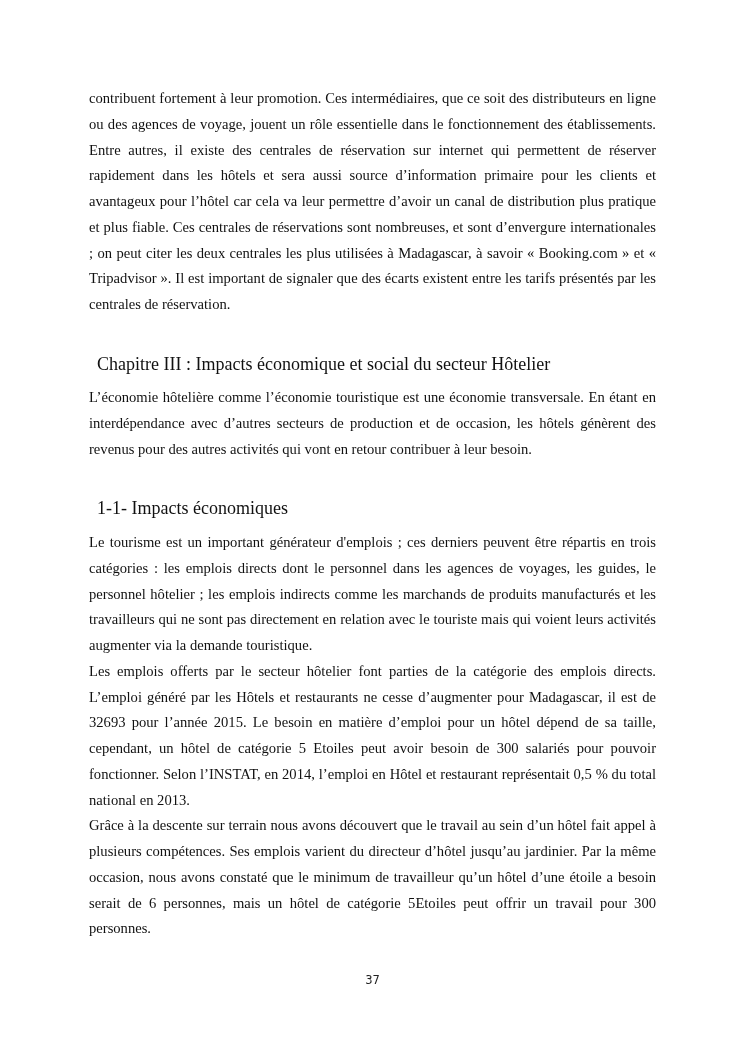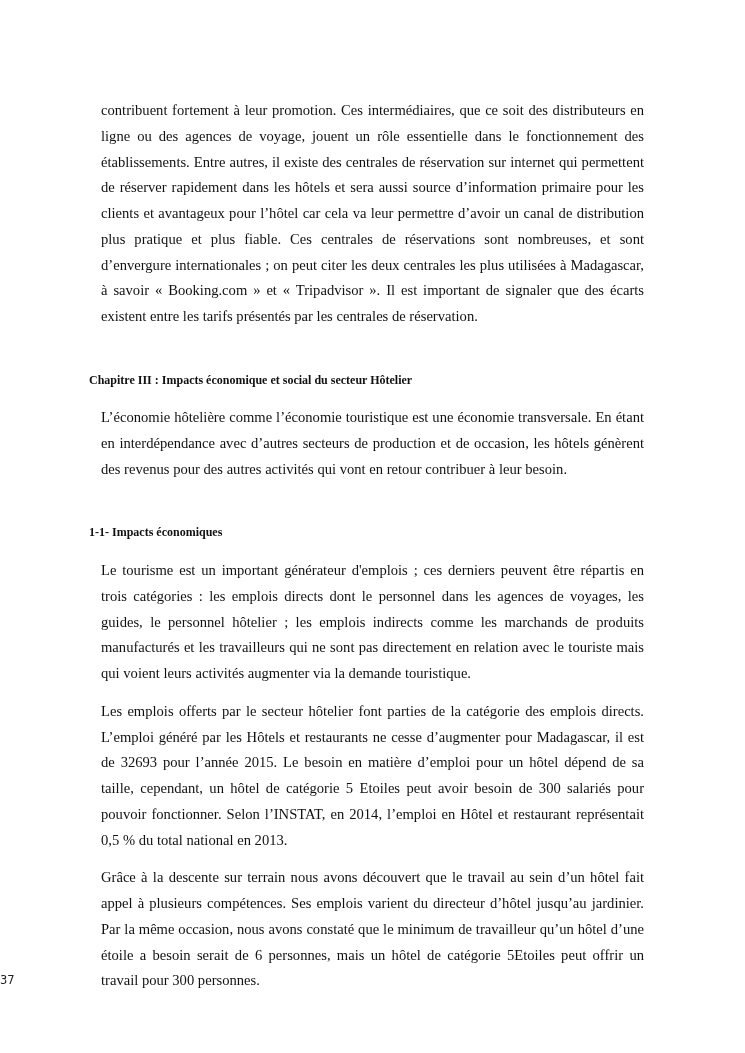--- a/index.html
+++ b/index.html
@@ -18,39 +18,40 @@
     .page {
       position: absolute;
       left: 89px;
       top: 86px;
       width: 567px;
     }
     .p {
       font-size: 14.6px;
       line-height: 25.75px;
       text-align: justify;
-      margin: 12px;
+      margin: 0;
     }
     .p.last-line-left {
       text-align-last: left;
     }
     .h {
-      font-size: 12px;
+      font-size: 18px;
       line-height: 25.75px;
-      font-weight: bold;
-      margin: 0;
+      font-weight: normal;
+      margin: 8px;
     }
     .gap {
       height: 25.75px;
     }
     .page-number {
       position: absolute;
       top: 973px;
       left: 0;
       width: 745px;
+      text-align: center;
       font-family: "DejaVu Sans", "Liberation Sans", sans-serif;
       font-size: 11.5px;
       color: #222222;
     }
   </style>
 </head>
 <body>
 
 <div class="page">
   <p class="p last-line-left">contribuent fortement à leur promotion. Ces intermédiaires, que ce soit des distributeurs en ligne ou des agences de voyage, jouent un rôle essentielle dans le fonctionnement des établissements. Entre autres, il existe des centrales de réservation sur internet qui permettent de réserver rapidement dans les hôtels et sera aussi source d’information primaire pour les clients et  avantageux pour l’hôtel car cela va leur permettre d’avoir un canal de distribution plus pratique et plus fiable. Ces centrales de réservations sont nombreuses, et sont d’envergure internationales ; on peut citer les deux centrales les plus utilisées à Madagascar, à savoir « Booking.com » et « Tripadvisor ». Il est important de signaler que des écarts existent entre les tarifs présentés par les centrales de réservation.</p>

